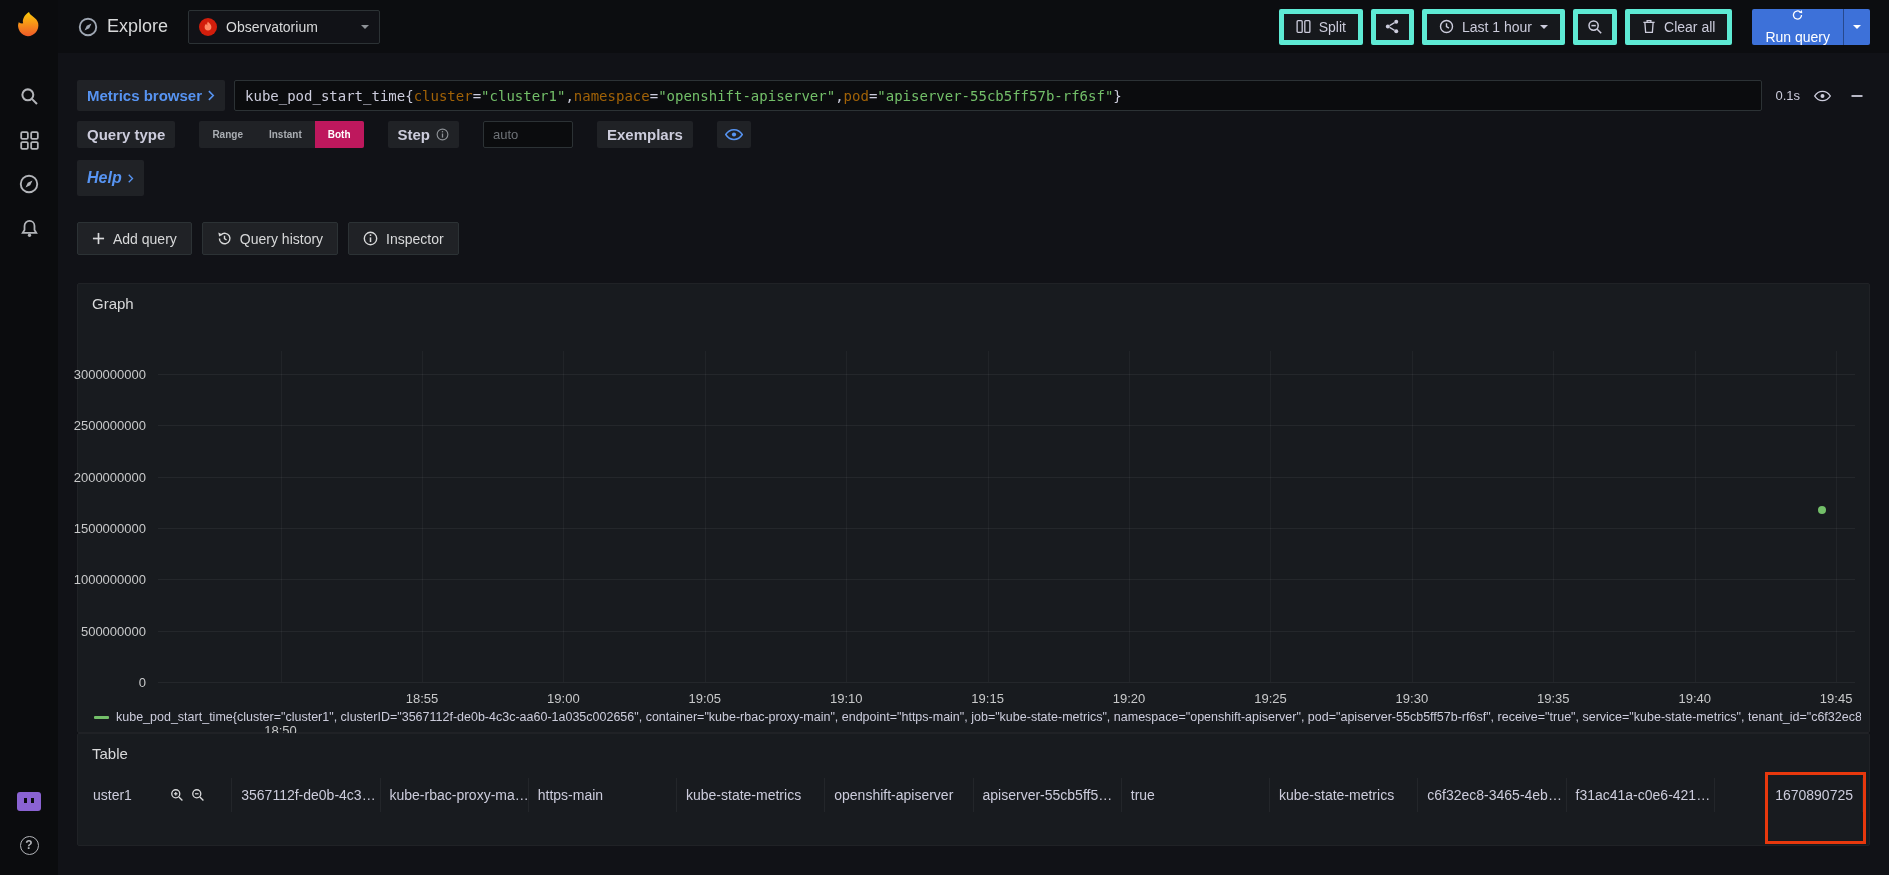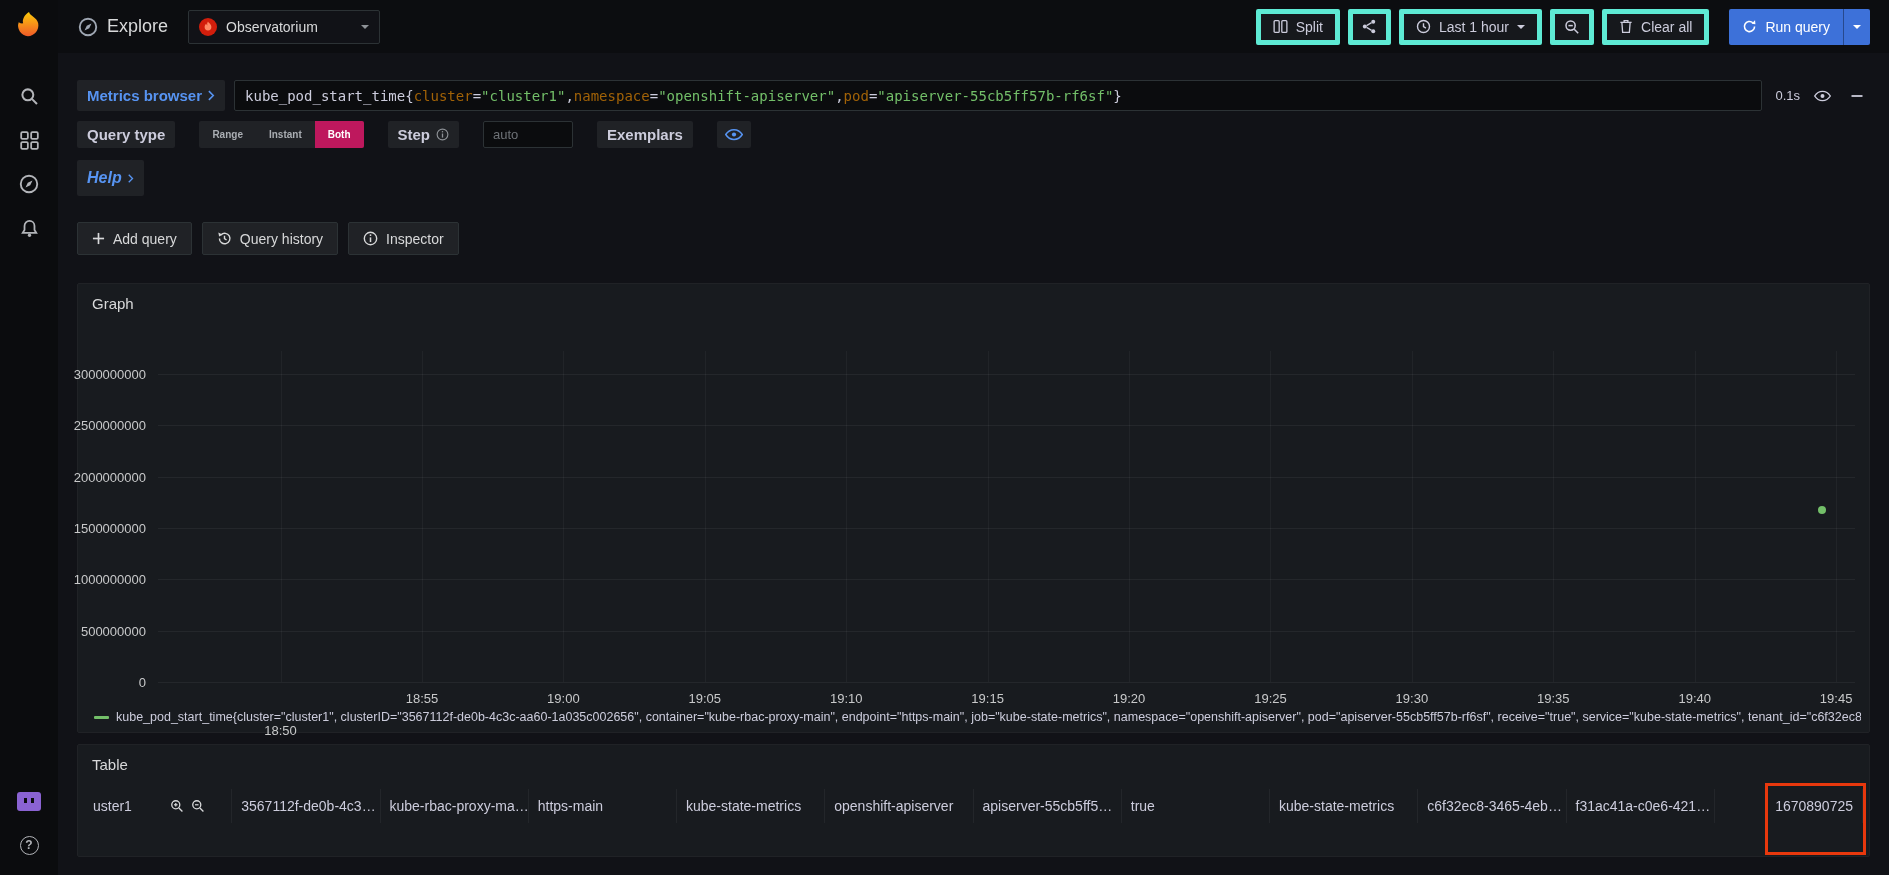--- a/index.html
+++ b/index.html
@@ -26,21 +26,21 @@
   .main { flex:1; display:flex; flex-direction:column; min-width:0; }
   .topbar { height:53px; background:#0c0d10; display:flex; align-items:center; padding:0 19px 0 20px; flex:0 0 53px; }
   .page-title { display:flex; align-items:center; gap:9px; font-size:18px; color:#d8d9da; }
   .ds-picker { margin-left:20px; width:192px; height:34px; display:flex; align-items:center; gap:9px; padding:0 10px; background:#111217; border:1px solid #2c3235; border-radius:2px; font-size:14px; color:#d8d9da; }
   .ds-picker .caret { margin-left:auto; }
   .caret { width:0; height:0; border-left:4px solid transparent; border-right:4px solid transparent; border-top:4.5px solid currentColor; display:inline-block; }
   .topbar-right { margin-left:auto; display:flex; align-items:center; gap:8px; }
   .tb-btn { height:36px; display:inline-flex; align-items:center; gap:8px; padding:0 12px; background:#16181c; border:5px solid #5eead4; border-radius:2px; font-size:14px; color:#ccccdc; }
   .tb-btn.icon-only { padding:0 9px; }
   .run-group { display:flex; margin-left:12px; }
-  .run-btn { height:36px; display:inline-flex; align-items:center; gap:8px; padding:0 13px; background:#3d71d9; color:#fff; font-weight:500; border-radius:2px 0 0 2px; font-size:14px; }
+  .run-btn { height:36px; display:inline-flex; align-items:center; gap:8px; padding:0 13px; background:#3d71d9; color:#fff; font-weight:500; border-radius:2px 0 0 2px; font-size:14px;flex-direction:column; }
   .run-caret { width:27px; height:36px; background:#3d71d9; border-left:1px solid rgba(0,0,0,.35); border-radius:0 2px 2px 0; display:flex; align-items:center; justify-content:center; color:#fff; }
 
   
   .content { padding:27px 19px 0; flex:1; min-height:0; }
   .query-row { display:flex; align-items:stretch; gap:9px; height:31px; }
   .chip { display:inline-flex; align-items:center; gap:6px; background:#202226; border-radius:2px; padding:0 10px; font-size:15px; font-weight:600; color:#ccccdc; white-space:nowrap; }
   .chip.blue { color:#5794f2; }
   .query-field { flex:1; background:#0b0c0e; border:1px solid #2c3235; border-radius:2px; padding:0 10px; display:flex; align-items:center; overflow:hidden; cursor:text; }
   .q-tokens { font-family:"DejaVu Sans Mono", monospace; font-size:14px; white-space:nowrap; }
   .tk-metric { color:#ccccdc; }
@@ -73,21 +73,21 @@
   .hgrid { position:absolute; left:0; right:0; height:1px; background:rgba(255,255,255,0.055); }
   .vgrid { position:absolute; top:0; bottom:0; width:1px; background:rgba(255,255,255,0.045); }
   .y-label { position:absolute; right:calc(100% + 12px); transform:translateY(-50%); font-size:13px; color:#c8c9ca; white-space:nowrap; }
   .x-label { position:absolute; top:calc(100% + 9px); transform:translateX(-50%); font-size:13px; color:#c8c9ca; }
   .data-point { position:absolute; width:8px; height:8px; border-radius:50%; transform:translate(-50%,-50%); z-index:2; }
   .legend { position:absolute; left:16px; right:8px; bottom:8px; display:flex; align-items:center; gap:7px; overflow:hidden; }
   .legend-swatch { flex:0 0 15px; height:3px; border-radius:1px; }
   .legend-text { font-size:12.5px; color:#ccccdc; white-space:nowrap; overflow:hidden; }
 
   
-  .table-panel { margin-top:11px; height:113px;padding-left:24px; }
+  .table-panel { height:113px;padding-left:24px; }
   .tbl { position:absolute; left:6px; right:6px; top:44px; }
   .tbl-header, .tbl-row { display:grid; grid-template-columns:repeat(12, 1fr); }
   .th { color:#5794f2; font-size:14px; padding:4px 9px 7px; border-right:1px solid rgba(255,255,255,0.05); white-space:nowrap; overflow:hidden; cursor:pointer; }
   .td { color:#ccccdc; font-size:14px; padding:9px 9px; border-right:1px solid rgba(255,255,255,0.05); white-space:nowrap; overflow:hidden; }
   .th.r, .td.r { text-align:right; }
   .td-first { position:relative; }
   .cell-icons { position:absolute; left:86px; top:50%; transform:translateY(-50%); display:flex; gap:7px; color:#d8d9da; }
   .cell-icons button { display:flex; }
   .value-annotation { position:absolute; top:38px; right:3px; width:101px; height:72px; border:3px solid var(--annotation, #e8380d); pointer-events:none; z-index:3; }
 </style>

